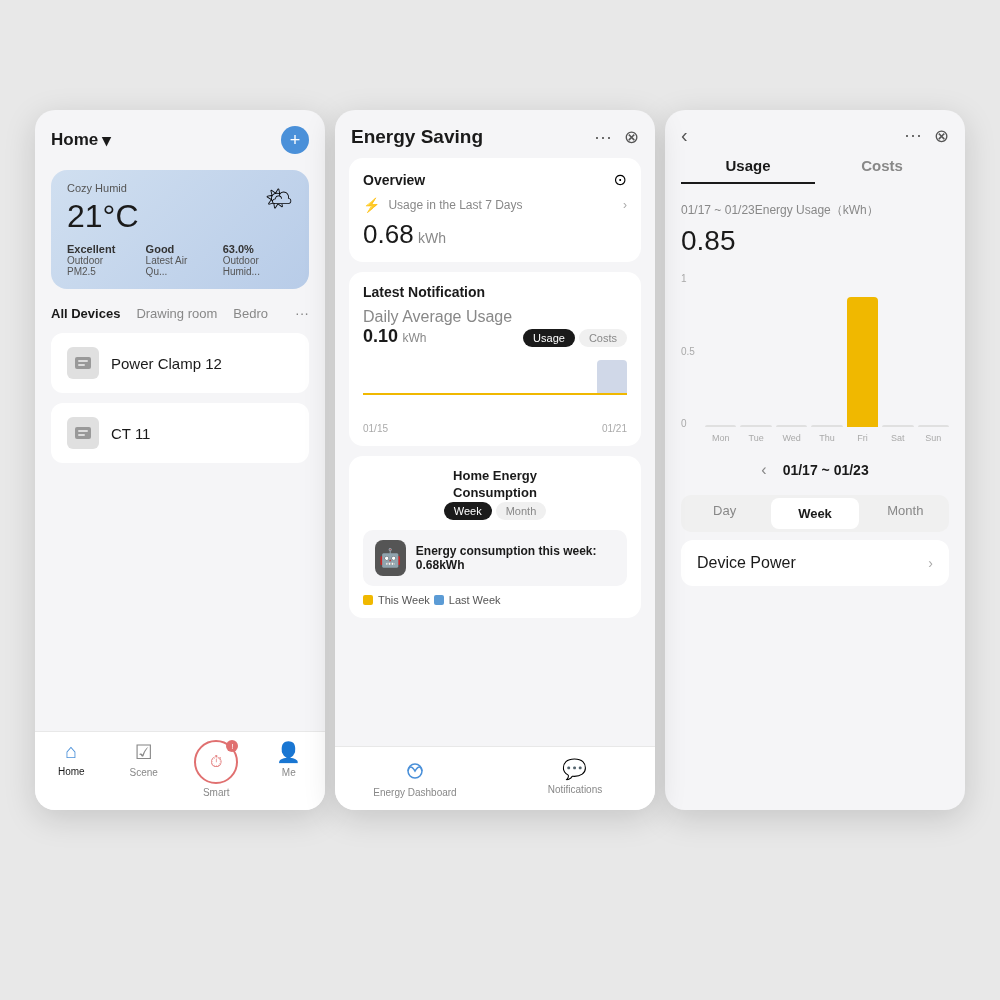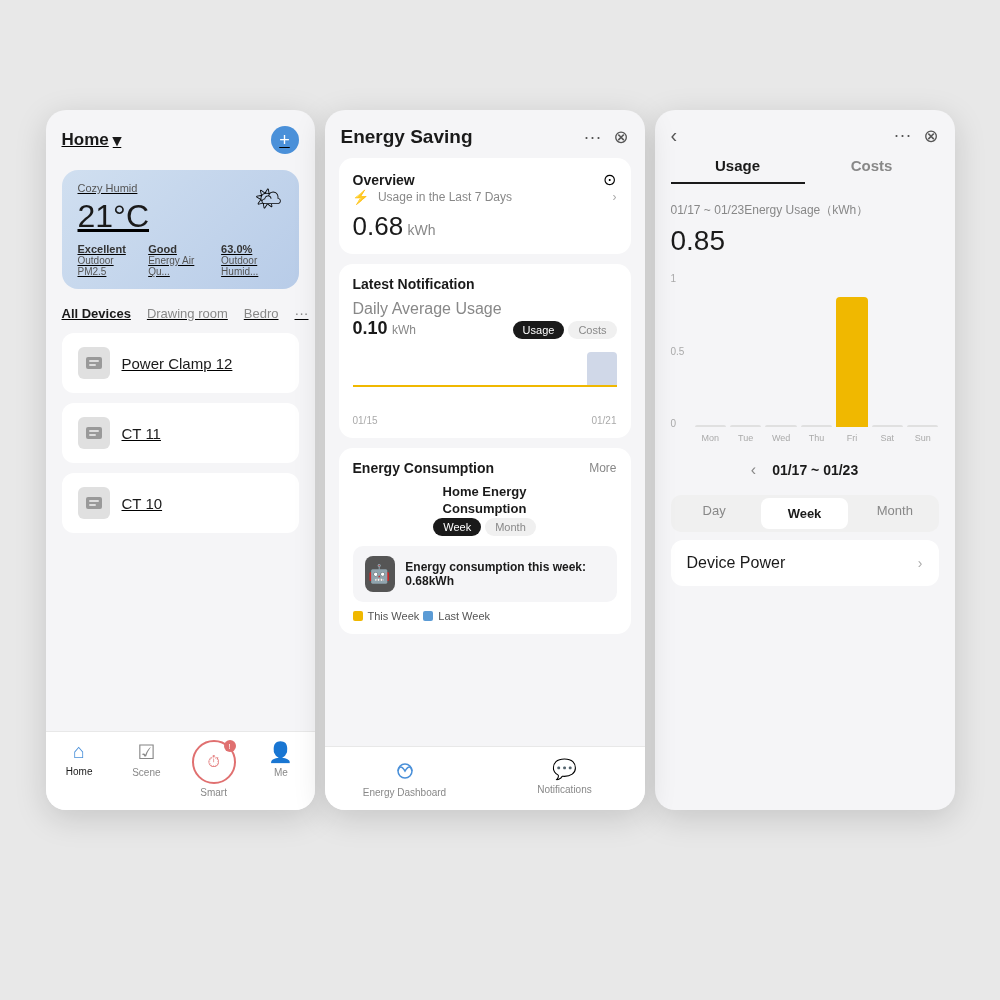--- a/index.html
+++ b/index.html
@@ -27,24 +27,23 @@
     
     .screen {
       background: #f5f5f7;
       border-radius: 20px;
       box-shadow: 0 8px 32px rgba(0,0,0,0.15);
       overflow: hidden;
       position: relative;
     }
 
     .screen-1 {
-      width: 269px;
+      width: 290px;
       height: 700px;
       z-index: 1;
-      text-decoration: underline;
     }
 
     .screen-2 {
       width: 320px;
       height: 700px;
       z-index: 2;
       margin-left: 10px;
     }
 
     .screen-3 {
@@ -289,20 +288,21 @@
       margin: 0 14px 10px;
       background: white;
       border-radius: 14px;
       padding: 12px 14px;
     }
 
     .s2-section-header {
       display: flex;
       justify-content: space-between;
       align-items: center;
+      margin-bottom: 8px;
     }
 
     .s2-section-title {
       font-size: 14px;
       font-weight: 600;
       color: #1a1a1a;
     }
 
     .s2-overview-row {
       display: flex;
@@ -734,21 +734,21 @@
         <div class="s1-temp">21°C</div>
         <span class="s1-weather-icon">🌤</span>
       </div>
       <div class="s1-weather-stats">
         <div class="s1-stat">
           <div class="s1-stat-label">Excellent</div>
           <div class="s1-stat-val">Outdoor PM2.5</div>
         </div>
         <div class="s1-stat">
           <div class="s1-stat-label">Good</div>
-          <div class="s1-stat-val">Energy Air Qu...</div>
+          <div class="s1-stat-val">Latest Air Qu...</div>
         </div>
         <div class="s1-stat">
           <div class="s1-stat-label">63.0%</div>
           <div class="s1-stat-val">Outdoor Humid...</div>
         </div>
       </div>
     </div>
 
     <div class="s1-tabs">
       <span class="s1-tab active">All Devices</span>
@@ -771,30 +771,20 @@
       <div class="s1-device-item">
         <div class="s1-device-icon">
           <svg width="20" height="20" viewBox="0 0 20 20" fill="none">
             <rect x="2" y="4" width="16" height="12" rx="2" fill="#999"></rect>
             <rect x="5" y="7" width="10" height="2" rx="1" fill="#ddd"></rect>
             <rect x="5" y="11" width="7" height="2" rx="1" fill="#ddd"></rect>
           </svg>
         </div>
         <span class="s1-device-name">CT 11</span>
       </div>
-      <div class="s1-device-item">
-        <div class="s1-device-icon">
-          <svg width="20" height="20" viewBox="0 0 20 20" fill="none">
-            <rect x="2" y="4" width="16" height="12" rx="2" fill="#999"></rect>
-            <rect x="5" y="7" width="10" height="2" rx="1" fill="#ddd"></rect>
-            <rect x="5" y="11" width="7" height="2" rx="1" fill="#ddd"></rect>
-          </svg>
-        </div>
-        <span class="s1-device-name">CT 10</span>
-      </div>
     </div>
 
     <div class="s1-bottom-nav">
       <div class="s1-nav-item">
         <span class="s1-nav-icon active">⌂</span>
         <span class="s1-nav-label active">Home</span>
       </div>
       <div class="s1-nav-item">
         <span class="s1-nav-icon">☑</span>
         <span class="s1-nav-label">Scene</span>
@@ -861,24 +851,20 @@
         <div class="s2-chart-bar-right"></div>
         <div class="s2-chart-line"></div>
       </div>
       <div class="s2-chart-dates">
         <span class="s2-date-label">01/15</span>
         <span class="s2-date-label">01/21</span>
       </div>
     </div>
 
     <div class="s2-section">
-      <div class="s2-consumption-header">
-        <span class="s2-section-title">Energy Consumption</span>
-        <span class="s2-more-link">More</span>
-      </div>
       <div class="s2-home-energy-row">
         <span class="s2-home-energy-title">Home Energy<br>Consumption</span>
         <div class="s2-tab-btns">
           <button class="s2-tab-btn active">Week</button>
           <button class="s2-tab-btn">Month</button>
         </div>
       </div>
       <div class="s2-energy-item">
         <div class="s2-robot-icon">🤖</div>
         <span class="s2-energy-text">Energy consumption this week: 0.68kWh</span>

